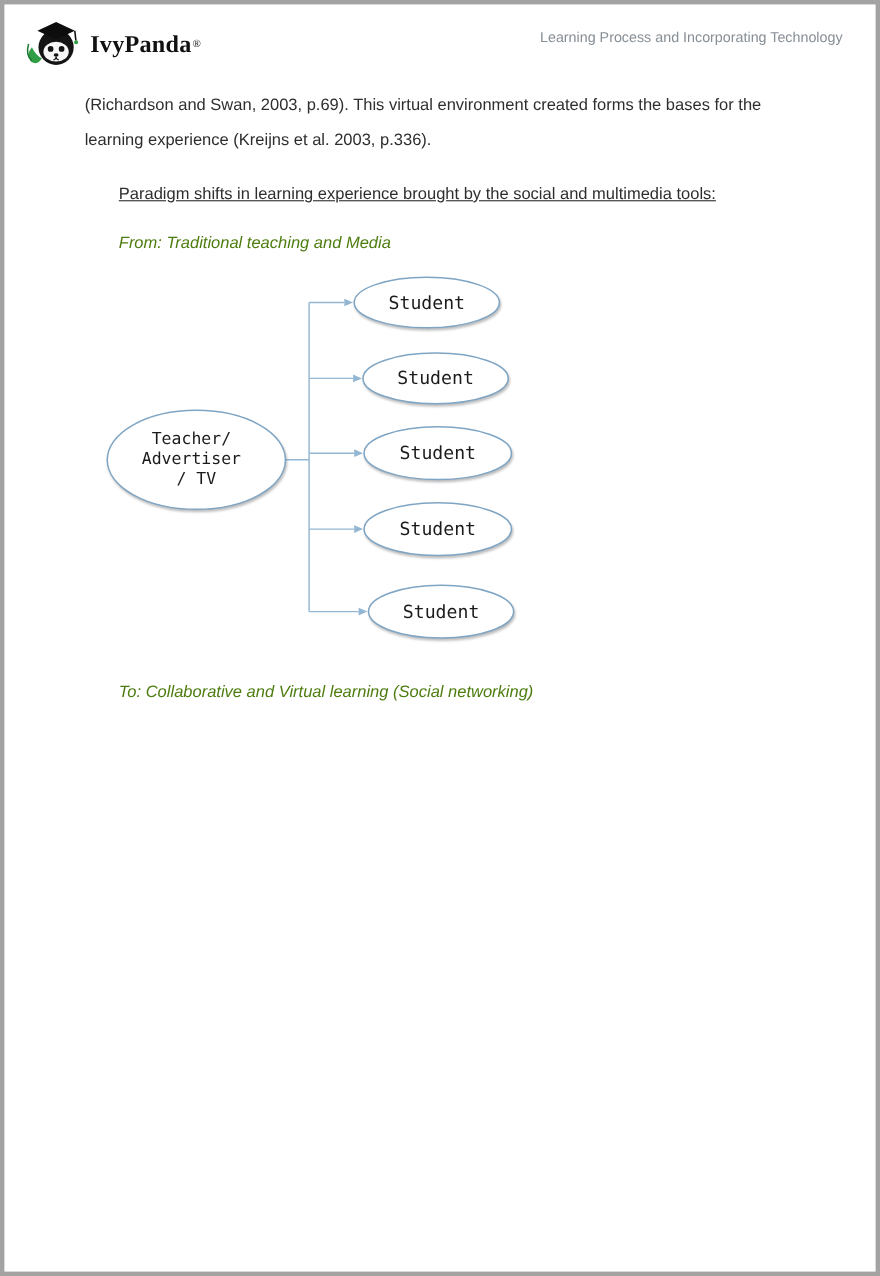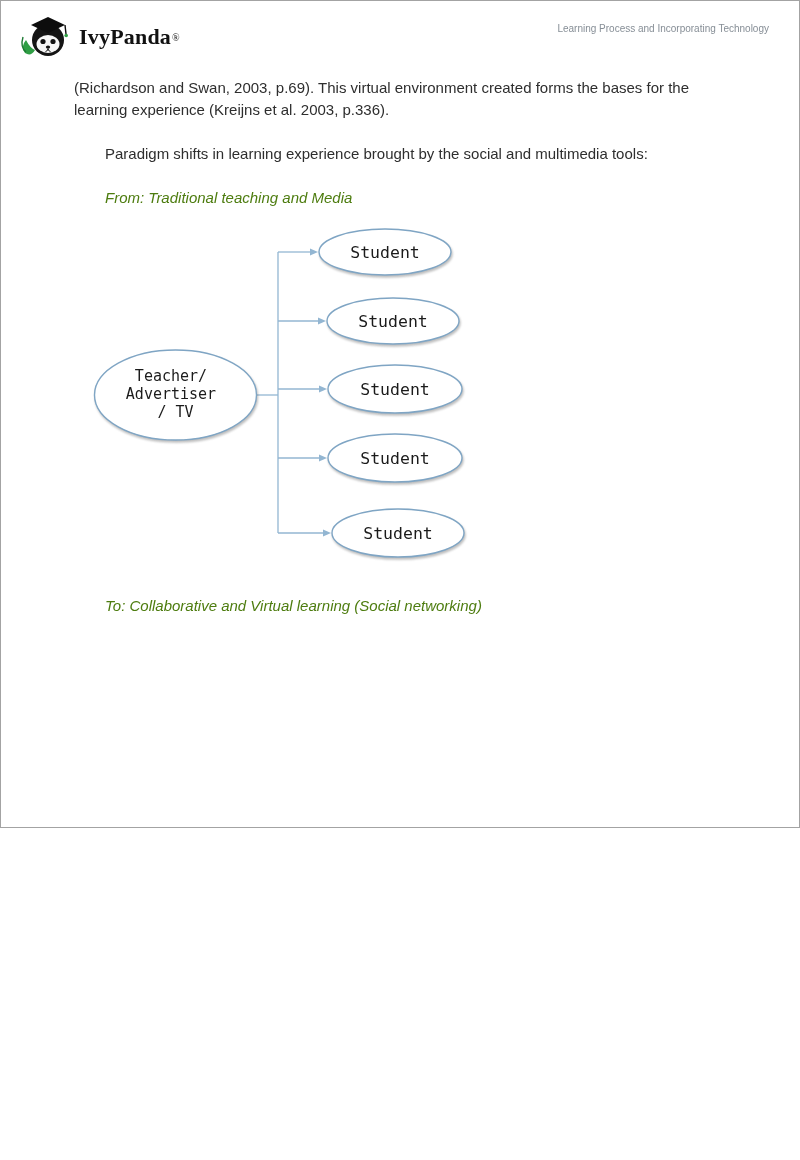--- a/index.html
+++ b/index.html
@@ -1,23 +1,23 @@
 <!DOCTYPE html>
 <html><head>
 <meta charset="utf-8">
 <style>
   * { margin: 0; padding: 0; box-sizing: border-box; }
   html, body { background: #fff; }
   body { font-family: "Liberation Sans", sans-serif; }
   .page {
     position: relative;
     width: 800px;
-    height: 828px;
+    height: 1160px;
     background: #ffffff;
-    border: 1px solid #a3a3a3;
+    border: 4px solid #a3a3a3;
     overflow: hidden;
   }
   
   .header {
     display: flex;
     align-items: flex-start;
     justify-content: space-between;
     padding: 12px 30px 0 18px;
     height: 62px;
   }
@@ -32,39 +32,40 @@
     letter-spacing: 0.2px;
   }
   .brand-reg {
     font-family: "Liberation Serif", serif;
     font-size: 10px;
     color: #111111;
     vertical-align: super;
     margin-left: 1px;
   }
   .header-title {
-    font-size: 10px;
+    font-size: 13px;
     color: #868e96;
     margin-top: 10px;
   }
   
   .main { padding: 0 60px 0 73px; }
   .intro {
     margin-top: 14px;
     width: 648px;
     font-size: 15px;
-    line-height: 22px;
+    line-height: 32px;
     color: #2e2e2e;
   }
   .paradigm {
     margin-top: 22px;
     margin-left: 31px;
     font-size: 15px;
     line-height: 22px;
     color: #2e2e2e;
+    text-decoration: underline;
   }
   .caption {
     margin-top: 24px;
     margin-left: 31px;
     font-size: 15px;
     font-style: italic;
     color: #4d7c0f;
   }
   .diagram-wrap { margin-top: 18px; margin-left: 17px; }
   .diagram ellipse {

